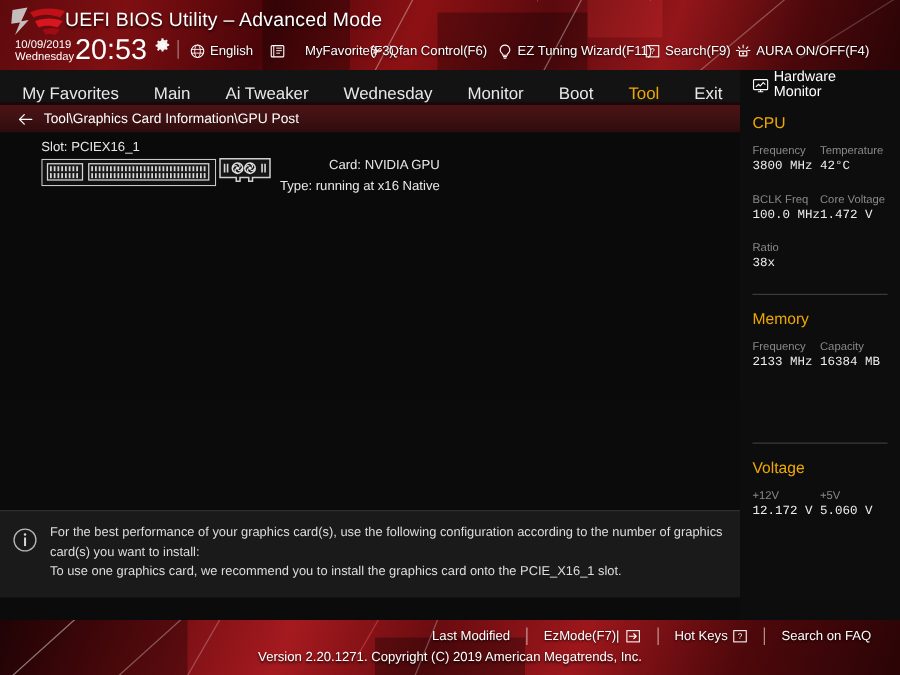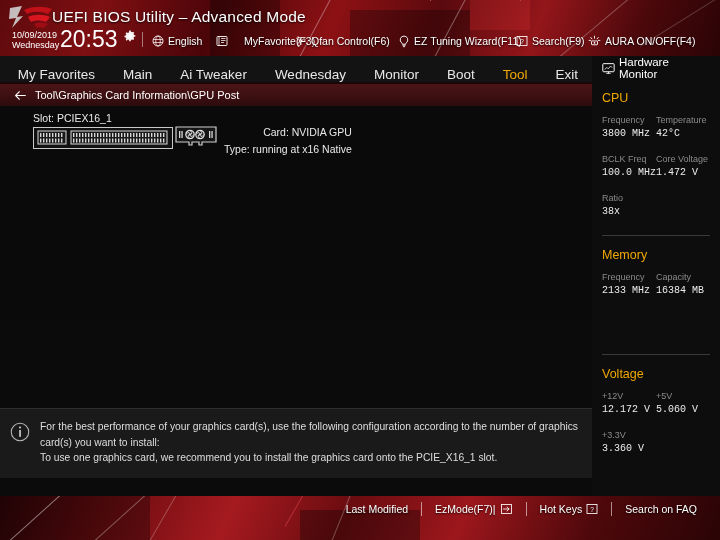--- a/index.html
+++ b/index.html
@@ -423,24 +423,20 @@
     <div class="hw-section">Voltage</div>
     <div class="hw-grid">
       <div class="hw-cell">
         <div class="hw-k">+12V</div>
         <div class="hw-v">12.172 V</div>
       </div>
       <div class="hw-cell">
         <div class="hw-k">+5V</div>
         <div class="hw-v">5.060 V</div>
       </div>
-      <div class="hw-cell full">
-        <div class="hw-k">+3.3V</div>
-        <div class="hw-v">3.360 V</div>
-      </div>
     </div>
   </div>
 
   <div class="footer">
     <div class="ft-dark" style="left:0;top:0;width:150px;height:44px;"></div>
     <div class="ft-dark" style="left:300px;top:14px;width:120px;height:30px;"></div>
     <div class="ft-streak" style="left:10px;top:44px;width:130px;transform:rotate(-42deg);"></div>
     <div class="ft-streak" style="left:95px;top:44px;width:110px;transform:rotate(-42deg);opacity:.7;"></div>
     <div class="ft-streak" style="left:150px;top:44px;width:90px;transform:rotate(-60deg);opacity:.55;"></div>
     <div class="ft-streak" style="left:285px;top:30px;width:70px;transform:rotate(-60deg);opacity:.5;background:rgba(255,90,90,.8);"></div>
@@ -465,15 +461,16 @@
           <rect x="2" y="3" width="20" height="18" fill="none" stroke="#fff" stroke-width="1.7"></rect>
           <text x="12" y="17" font-size="13" fill="#fff" text-anchor="middle" font-family="Liberation Sans, sans-serif">?</text>
         </svg>
       </div>
       <div class="ft-div"></div>
       <div class="ft-item">
         <span>Search on FAQ</span>
       </div>
     </div>
 
+    <div class="ft-copy">Version 2.20.1271. Copyright (C) 2019 American Megatrends, Inc.</div>
   </div>
 
 </div>
 
 </body></html>

